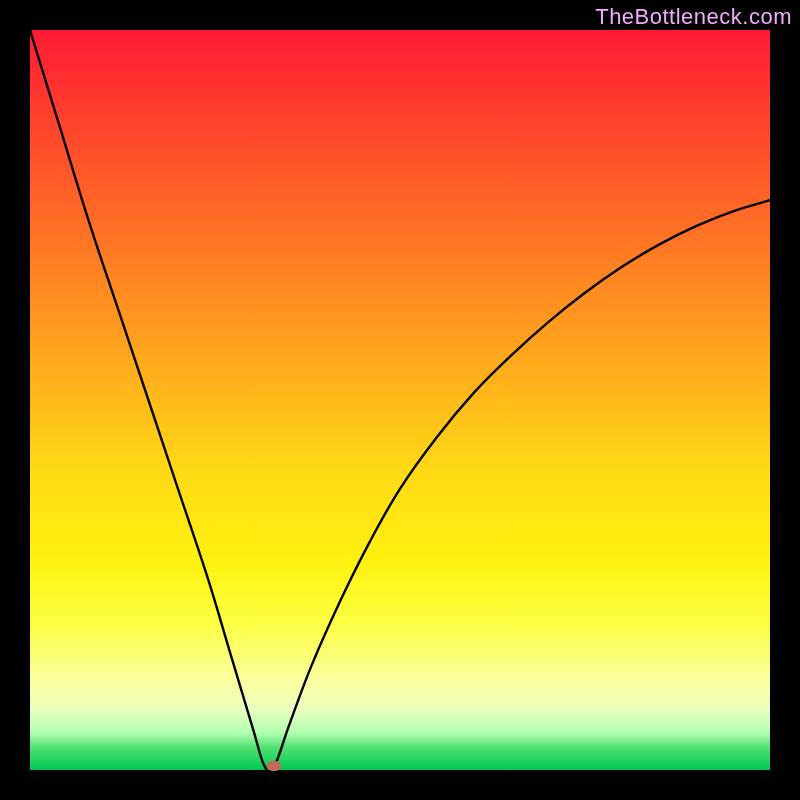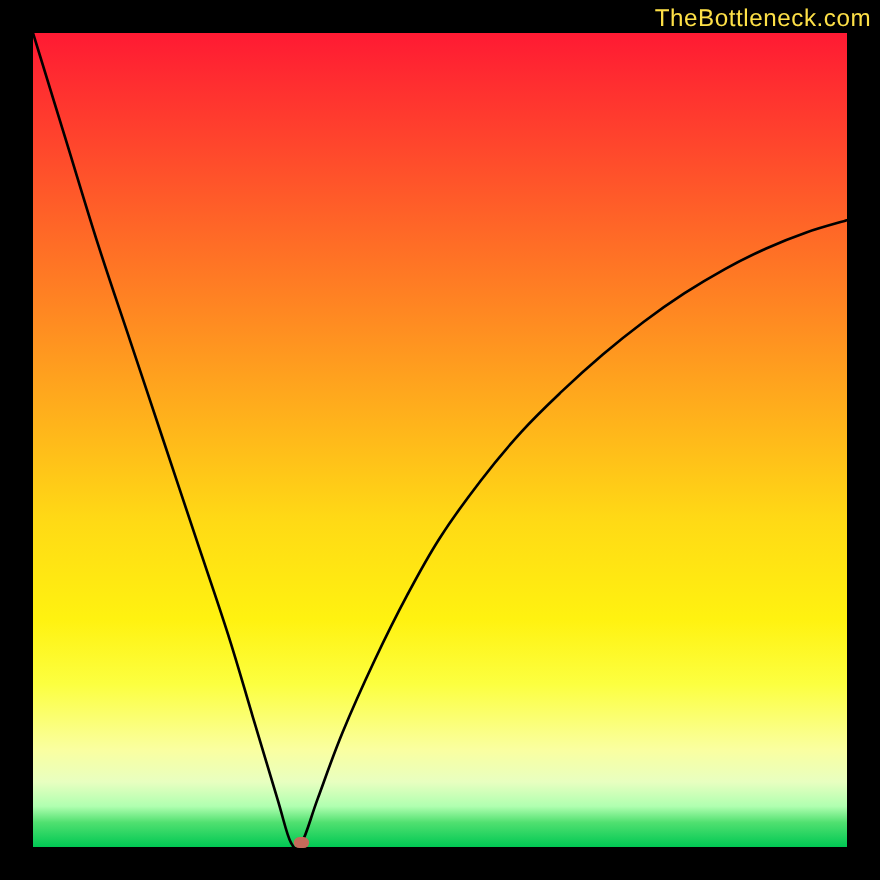--- a/index.html
+++ b/index.html
@@ -39,21 +39,21 @@
       #e8ffc0 92%,
       #b0ffb0 95%,
       #50e070 97%,
       #00c853 100%
     );
   }
   .watermark {
     position: absolute;
     top: 4px;
     right: 8px;
-    color: #fde047;
+    color: #f0abfc;
     font-size: 22px;
     font-weight: 500;
     letter-spacing: 0.5px;
     user-select: none;
   }
   svg.curve {
     position: absolute;
     top: 0;
     left: 0;
     width: 740px;

